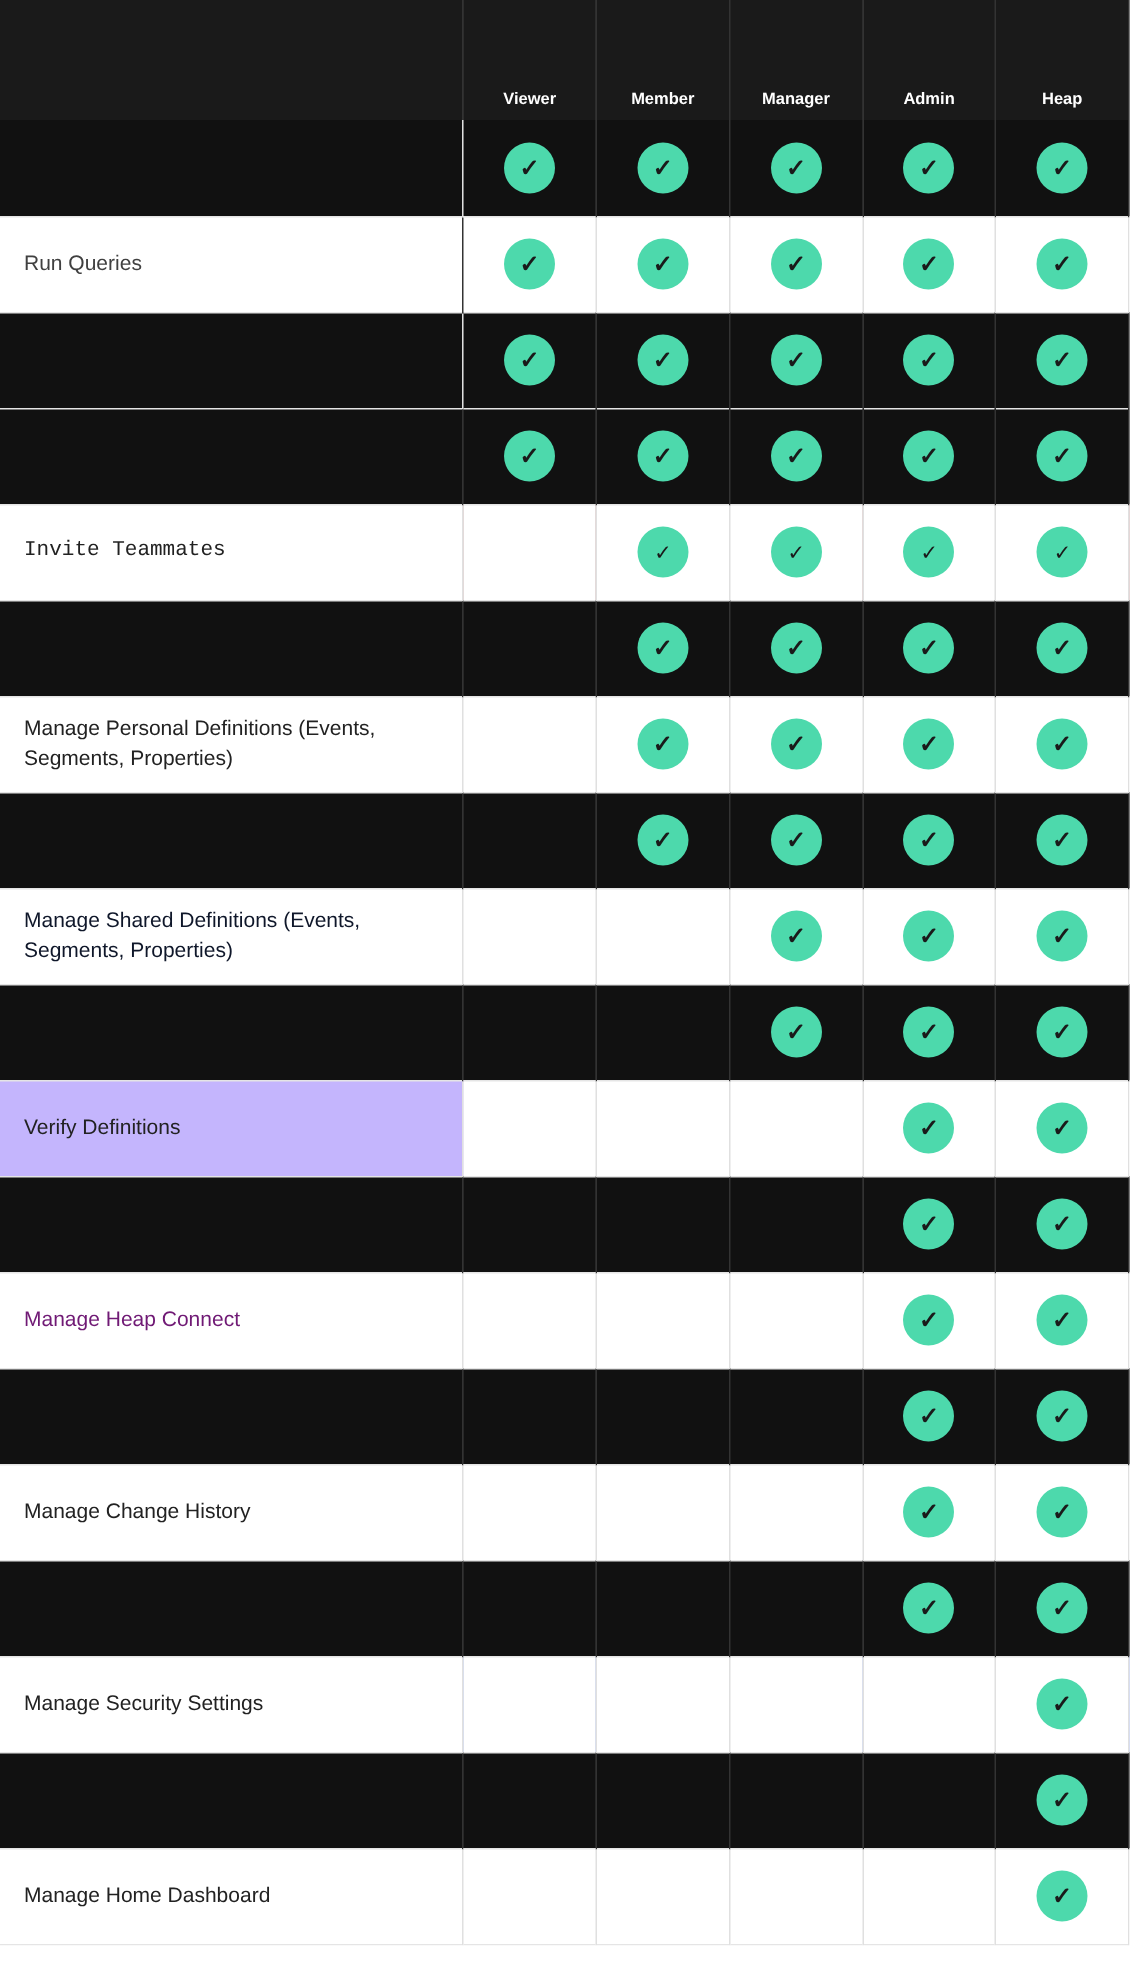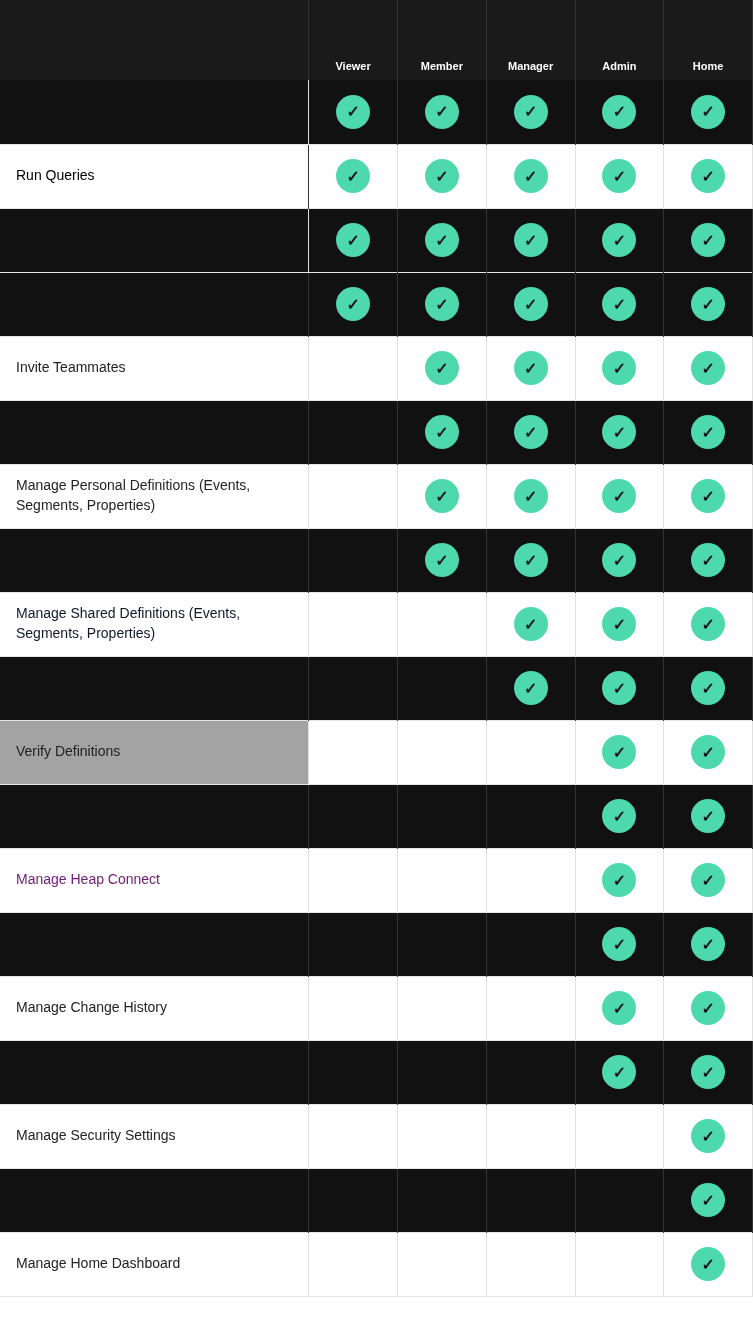--- a/index.html
+++ b/index.html
@@ -93,57 +93,57 @@
 
 <div class="table-container">
   <table>
     <thead>
       <tr>
         <th class="col-label"></th>
         <th class="col-data">Viewer</th>
         <th class="col-data">Member</th>
         <th class="col-data">Manager</th>
         <th class="col-data">Admin</th>
-        <th class="col-data">Home</th>
+        <th class="col-data">Heap</th>
       </tr>
     </thead>
     <tbody id="table-body">
     <tr style="background: rgb(17, 17, 17);">
           <td style="color: rgb(255, 255, 255); background: rgb(17, 17, 17);"></td>
           <td style="border-right: 1px solid rgb(51, 51, 51); background: rgb(17, 17, 17);"><span class="check-circle"></span></td>
           <td style="border-right: 1px solid rgb(51, 51, 51); background: rgb(17, 17, 17);"><span class="check-circle"></span></td>
           <td style="border-right: 1px solid rgb(51, 51, 51); background: rgb(17, 17, 17);"><span class="check-circle"></span></td>
           <td style="border-right: 1px solid rgb(51, 51, 51); background: rgb(17, 17, 17);"><span class="check-circle"></span></td>
           <td style="border-right: 1px solid rgb(51, 51, 51); background: rgb(17, 17, 17);"><span class="check-circle"></span></td>
         </tr>
         <tr style="background: rgb(255, 255, 255);">
-          <td style="color: #000000; background: rgb(255, 255, 255);">Run Queries</td>
-          <td style="border-right: 1px solid rgb(224, 224, 224); background: rgb(255, 255, 255);"><span class="check-circle"></span></td>
-          <td style="border-right: 1px solid rgb(224, 224, 224); background: rgb(255, 255, 255);"><span class="check-circle"></span></td>
-          <td style="border-right: 1px solid rgb(224, 224, 224); background: rgb(255, 255, 255);"><span class="check-circle"></span></td>
-          <td style="border-right: 1px solid rgb(224, 224, 224); background: rgb(255, 255, 255);"><span class="check-circle"></span></td>
-          <td style="border-right: 1px solid rgb(224, 224, 224); background: rgb(255, 255, 255);"><span class="check-circle"></span></td>
-        </tr>
-        <tr style="background: rgb(17, 17, 17);">
-          <td style="color: rgb(255, 255, 255); background: rgb(17, 17, 17);"></td>
-          <td style="border-right: 1px solid rgb(51, 51, 51); background: rgb(17, 17, 17);"><span class="check-circle"></span></td>
-          <td style="border-right: 1px solid rgb(51, 51, 51); background: rgb(17, 17, 17);"><span class="check-circle"></span></td>
-          <td style="border-right: 1px solid rgb(51, 51, 51); background: rgb(17, 17, 17);"><span class="check-circle"></span></td>
-          <td style="border-right: 1px solid rgb(51, 51, 51); background: rgb(17, 17, 17);"><span class="check-circle"></span></td>
-          <td style="border-right: 1px solid rgb(51, 51, 51); background: rgb(17, 17, 17);"><span class="check-circle"></span></td>
-        </tr>
-        <tr style="background: rgb(17, 17, 17);">
-          <td style="color: rgb(255, 255, 255); background: rgb(17, 17, 17);"></td>
-          <td style="border-right: 1px solid rgb(51, 51, 51); background: rgb(17, 17, 17);"><span class="check-circle"></span></td>
-          <td style="border-right: 1px solid rgb(51, 51, 51); background: rgb(17, 17, 17);"><span class="check-circle"></span></td>
-          <td style="border-right: 1px solid rgb(51, 51, 51); background: rgb(17, 17, 17);"><span class="check-circle"></span></td>
-          <td style="border-right: 1px solid rgb(51, 51, 51); background: rgb(17, 17, 17);"><span class="check-circle"></span></td>
-          <td style="border-right: 1px solid rgb(51, 51, 51); background: rgb(17, 17, 17);"><span class="check-circle"></span></td>
-        </tr>
-        <tr style="background: #7f1d1d;">
+          <td style="color: #404040; background: rgb(255, 255, 255);">Run Queries</td>
+          <td style="border-right: 1px solid rgb(224, 224, 224); background: rgb(255, 255, 255);"><span class="check-circle"></span></td>
+          <td style="border-right: 1px solid rgb(224, 224, 224); background: rgb(255, 255, 255);"><span class="check-circle"></span></td>
+          <td style="border-right: 1px solid rgb(224, 224, 224); background: rgb(255, 255, 255);"><span class="check-circle"></span></td>
+          <td style="border-right: 1px solid rgb(224, 224, 224); background: rgb(255, 255, 255);"><span class="check-circle"></span></td>
+          <td style="border-right: 1px solid rgb(224, 224, 224); background: rgb(255, 255, 255);"><span class="check-circle"></span></td>
+        </tr>
+        <tr style="background: rgb(17, 17, 17);">
+          <td style="color: rgb(255, 255, 255); background: rgb(17, 17, 17);"></td>
+          <td style="border-right: 1px solid rgb(51, 51, 51); background: rgb(17, 17, 17);"><span class="check-circle"></span></td>
+          <td style="border-right: 1px solid rgb(51, 51, 51); background: rgb(17, 17, 17);"><span class="check-circle"></span></td>
+          <td style="border-right: 1px solid rgb(51, 51, 51); background: rgb(17, 17, 17);"><span class="check-circle"></span></td>
+          <td style="border-right: 1px solid rgb(51, 51, 51); background: rgb(17, 17, 17);"><span class="check-circle"></span></td>
+          <td style="border-right: 1px solid rgb(51, 51, 51); background: rgb(17, 17, 17);"><span class="check-circle"></span></td>
+        </tr>
+        <tr style="background: rgb(17, 17, 17);">
+          <td style="color: rgb(255, 255, 255); background: rgb(17, 17, 17);"></td>
+          <td style="border-right: 1px solid rgb(51, 51, 51); background: rgb(17, 17, 17);"><span class="check-circle"></span></td>
+          <td style="border-right: 1px solid rgb(51, 51, 51); background: rgb(17, 17, 17);"><span class="check-circle"></span></td>
+          <td style="border-right: 1px solid rgb(51, 51, 51); background: rgb(17, 17, 17);"><span class="check-circle"></span></td>
+          <td style="border-right: 1px solid rgb(51, 51, 51); background: rgb(17, 17, 17);"><span class="check-circle"></span></td>
+          <td style="border-right: 1px solid rgb(51, 51, 51); background: rgb(17, 17, 17);"><span class="check-circle"></span></td>
+        </tr>
+        <tr style="background: #7f1d1d; font-family: Liberation Mono, monospace;">
           <td style="color: rgb(34, 34, 34); background: rgb(255, 255, 255);">Invite Teammates</td>
           <td style="border-right: 1px solid rgb(224, 224, 224); background: rgb(255, 255, 255);"></td>
           <td style="border-right: 1px solid rgb(224, 224, 224); background: rgb(255, 255, 255);"><span class="check-circle"></span></td>
           <td style="border-right: 1px solid rgb(224, 224, 224); background: rgb(255, 255, 255);"><span class="check-circle"></span></td>
           <td style="border-right: 1px solid rgb(224, 224, 224); background: rgb(255, 255, 255);"><span class="check-circle"></span></td>
           <td style="border-right: 1px solid rgb(224, 224, 224); background: rgb(255, 255, 255);"><span class="check-circle"></span></td>
         </tr>
         <tr style="background: rgb(17, 17, 17);">
           <td style="color: rgb(255, 255, 255); background: rgb(17, 17, 17);"></td>
           <td style="border-right: 1px solid rgb(51, 51, 51); background: rgb(17, 17, 17);"></td>
@@ -178,21 +178,21 @@
         </tr>
         <tr style="background: rgb(17, 17, 17);">
           <td style="color: rgb(255, 255, 255); background: rgb(17, 17, 17);"></td>
           <td style="border-right: 1px solid rgb(51, 51, 51); background: rgb(17, 17, 17);"></td>
           <td style="border-right: 1px solid rgb(51, 51, 51); background: rgb(17, 17, 17);"></td>
           <td style="border-right: 1px solid rgb(51, 51, 51); background: rgb(17, 17, 17);"><span class="check-circle"></span></td>
           <td style="border-right: 1px solid rgb(51, 51, 51); background: rgb(17, 17, 17);"><span class="check-circle"></span></td>
           <td style="border-right: 1px solid rgb(51, 51, 51); background: rgb(17, 17, 17);"><span class="check-circle"></span></td>
         </tr>
         <tr style="background: rgb(255, 255, 255);">
-          <td style="color: rgb(34, 34, 34); background: #a3a3a3;">Verify Definitions</td>
+          <td style="color: rgb(34, 34, 34); background: #c4b5fd;">Verify Definitions</td>
           <td style="border-right: 1px solid rgb(224, 224, 224); background: rgb(255, 255, 255);"></td>
           <td style="border-right: 1px solid rgb(224, 224, 224); background: rgb(255, 255, 255);"></td>
           <td style="border-right: 1px solid rgb(224, 224, 224); background: rgb(255, 255, 255);"></td>
           <td style="border-right: 1px solid rgb(224, 224, 224); background: rgb(255, 255, 255);"><span class="check-circle"></span></td>
           <td style="border-right: 1px solid rgb(224, 224, 224); background: rgb(255, 255, 255);"><span class="check-circle"></span></td>
         </tr>
         <tr style="background: rgb(17, 17, 17);">
           <td style="color: rgb(255, 255, 255); background: rgb(17, 17, 17);"></td>
           <td style="border-right: 1px solid rgb(51, 51, 51); background: rgb(17, 17, 17);"></td>
           <td style="border-right: 1px solid rgb(51, 51, 51); background: rgb(17, 17, 17);"></td>

